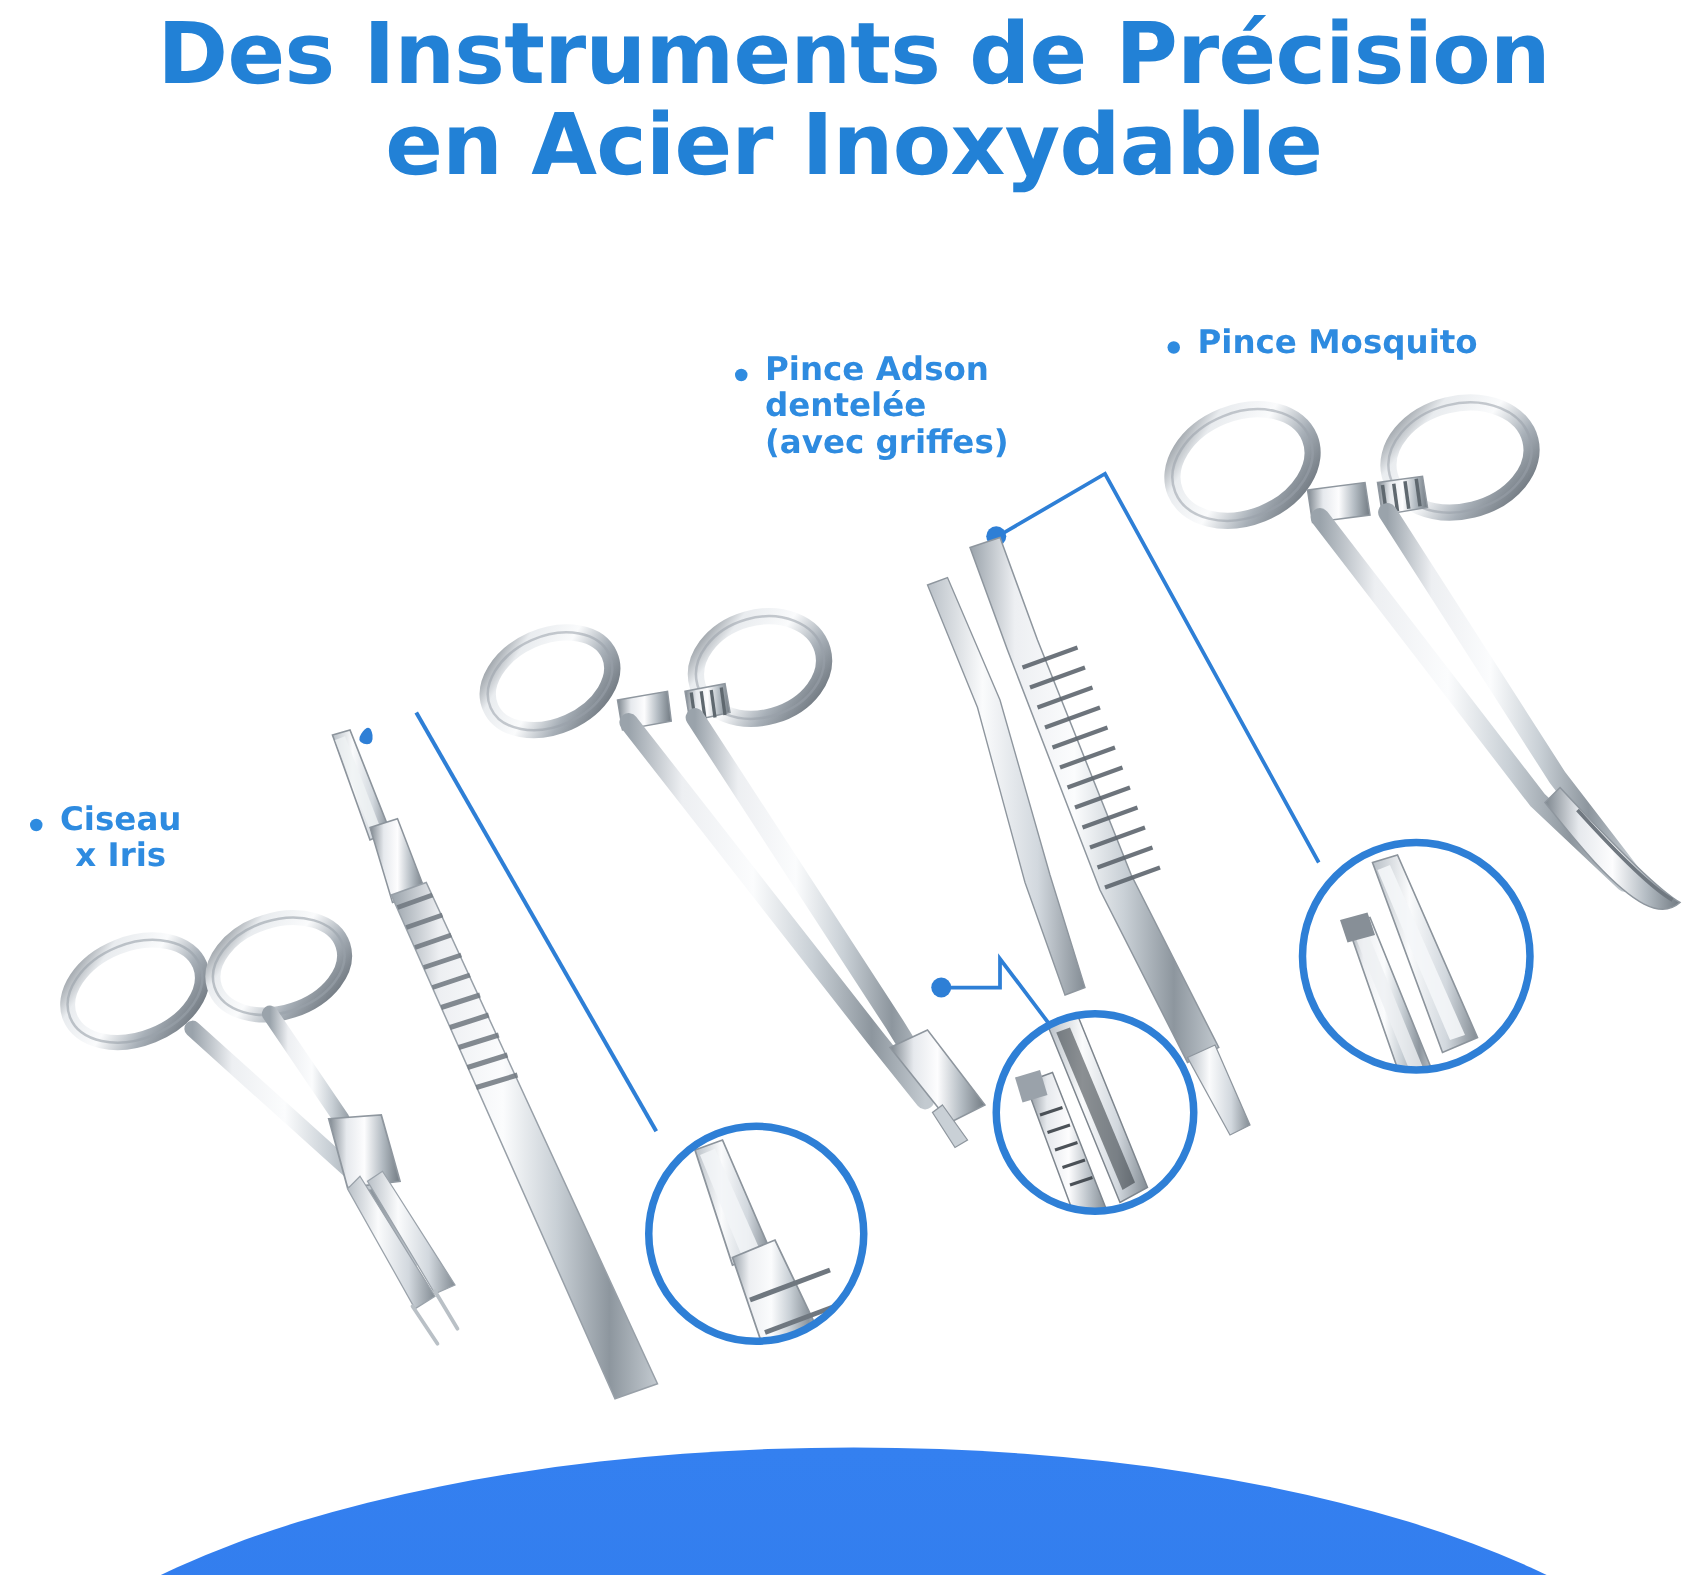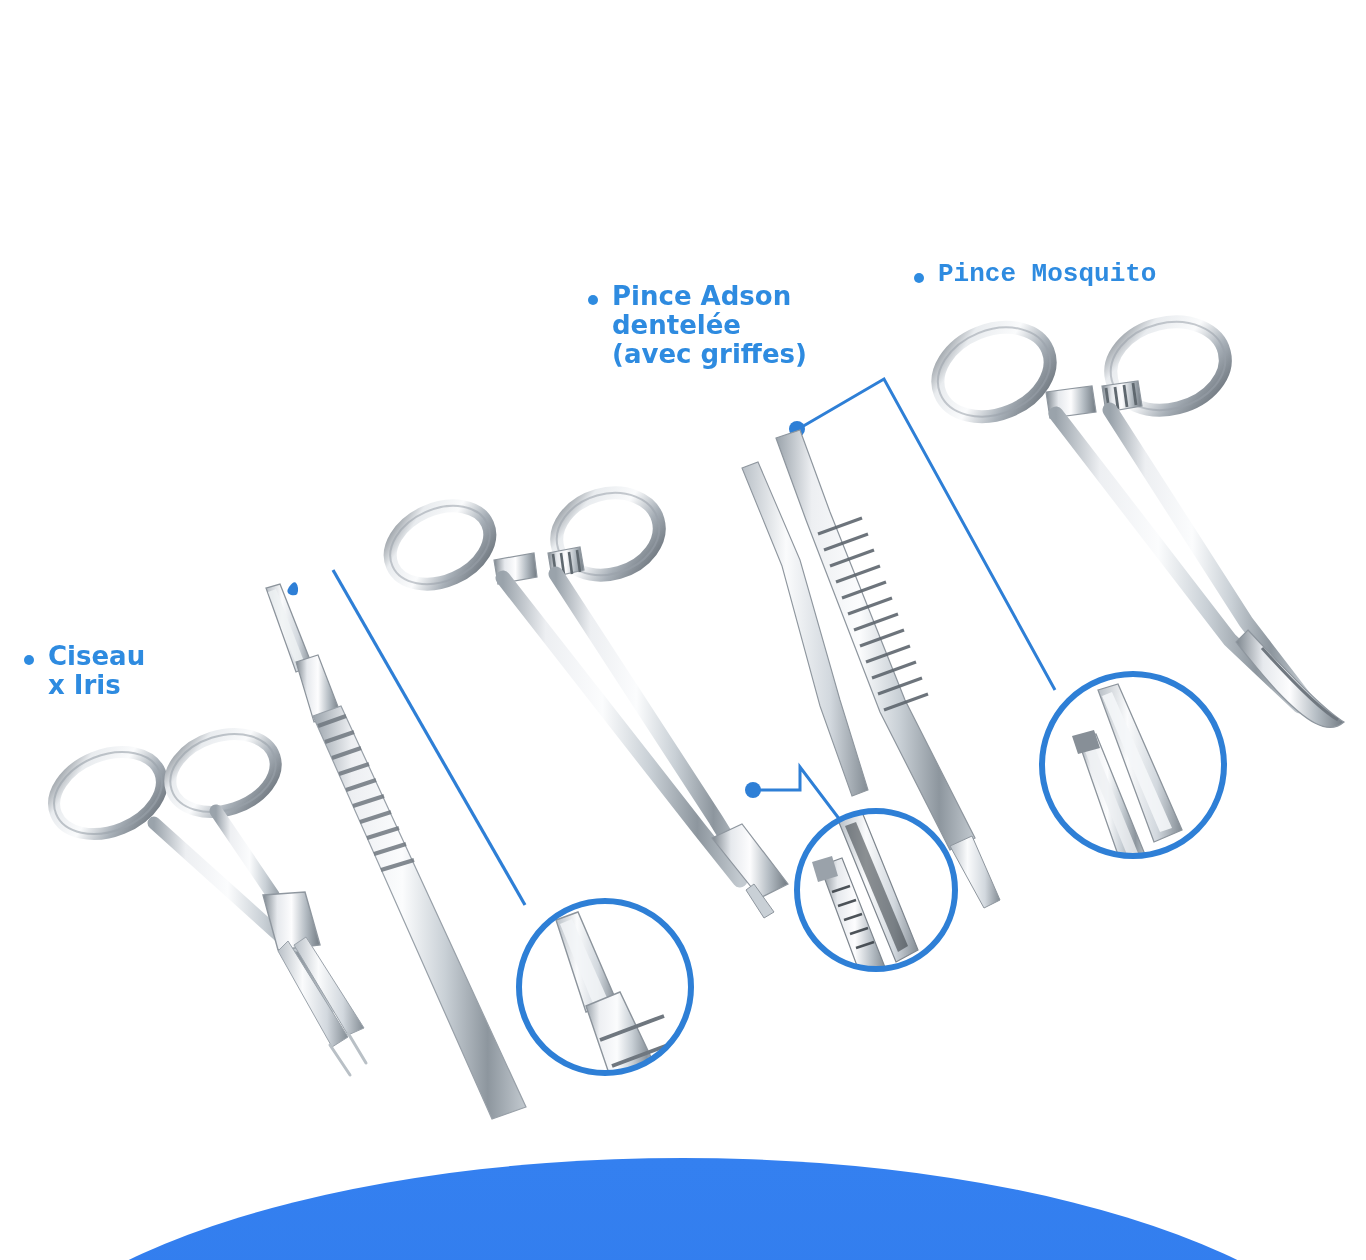--- a/index.html
+++ b/index.html
@@ -50,25 +50,25 @@
     content: "";
     position: absolute;
     left: 6px;
     top: 13px;
     width: 10px;
     height: 10px;
     border-radius: 50%;
     background: #2E8BE0;
   }
 
-  #label-ciseaux   { left: 18px;  top: 642px; }
+  #label-ciseaux   { left: 18px;  top: 642px; text-align: center; }
   #label-manche    { left: 108px; top: 482px; }
   #label-porte     { left: 360px; top: 382px; }
   #label-adson     { left: 582px; top: 282px; }
-  #label-mosquito  { left: 908px; top: 260px; font-family: Liberation Mono, monospace; }
+  #label-mosquito  { left: 928px; top: 260px; }
 
   
   #art {
     position: absolute;
     left: 0;
     top: 0;
     width: 1366px;
     height: 1260px;
   }
 </style>
@@ -290,20 +290,22 @@
         <path d="M 1078 740 L 1096 734 L 1148 862 L 1124 872 Z" fill="url(#steelH)" stroke="#8C949C" stroke-width="1.3"></path>
         <path d="M 1082 744 L 1092 741 L 1140 858 L 1130 862 Z" fill="#EDF0F3" opacity=".8"></path>
         <path d="M 1072 736 L 1094 730 L 1100 748 L 1078 754 Z" fill="#878F97"></path>
       </g>
       <circle cx="1133" cy="765" r="91" fill="none" stroke="#2E7FD6" stroke-width="6"></circle>
     </g>
 
     <ellipse cx="683" cy="1420" rx="700" ry="262" fill="url(#footerGrad)"></ellipse>
   </svg>
 
+  <div class="title">Des Instruments de Précision
+en Acier Inoxydable</div>
 
   <div class="label" id="label-ciseaux">Ciseau
 x Iris</div>
 
 
 
   <div class="label" id="label-adson">Pince Adson
 dentelée
 (avec griffes)</div>
 

